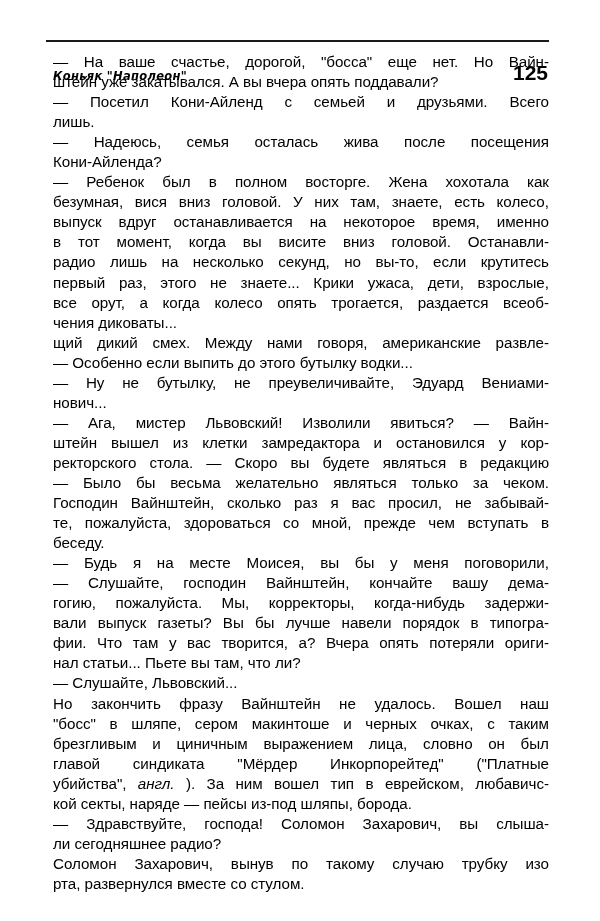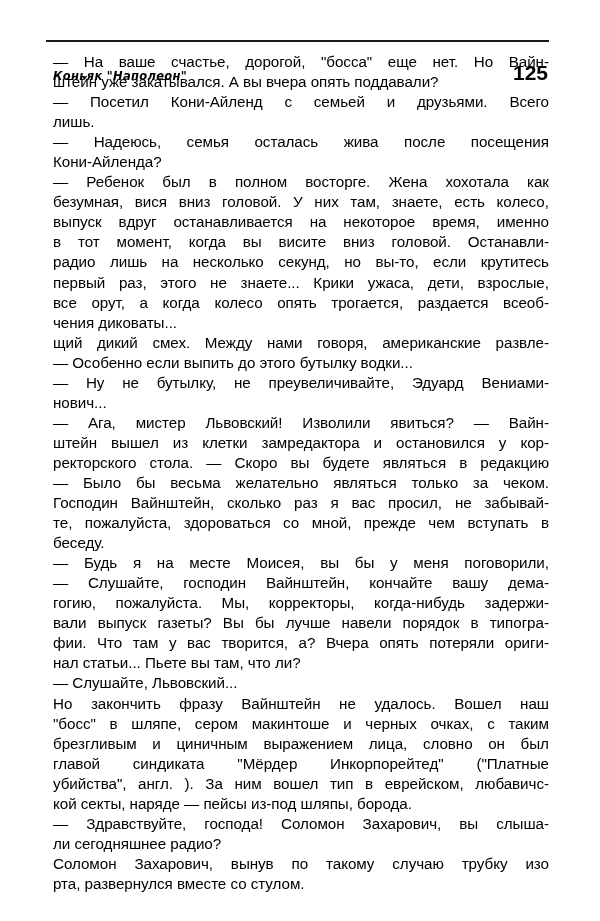--- a/index.html
+++ b/index.html
@@ -83,21 +83,21 @@
   .ln {
     display: block;
     white-space: pre;
   }
   .ln.just {
     display: flex;
     justify-content: space-between;
     white-space: pre;
   }
   .ln.just > span { white-space: pre; }
-  .it { }
+  .it { font-style: italic; }
 </style>
 </head>
 <body>
 
 <div class="page">
 
   <div class="header">
     <span class="header-title">Коньяк "Наполеон"</span>
     <span class="header-folio">125</span>
   </div>

